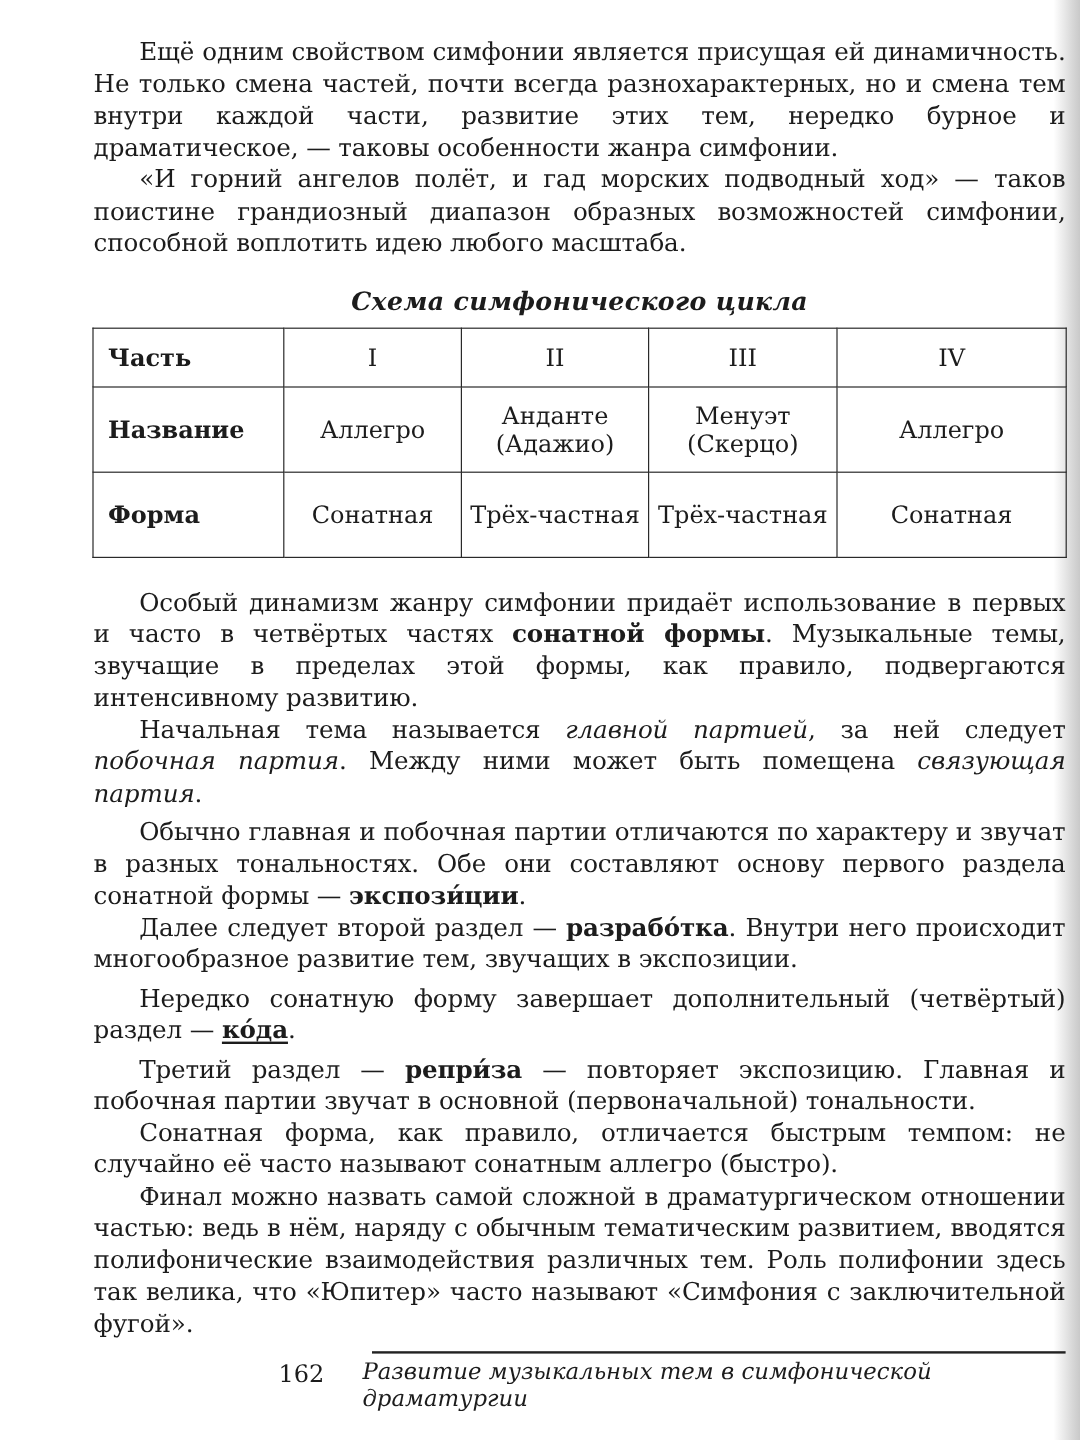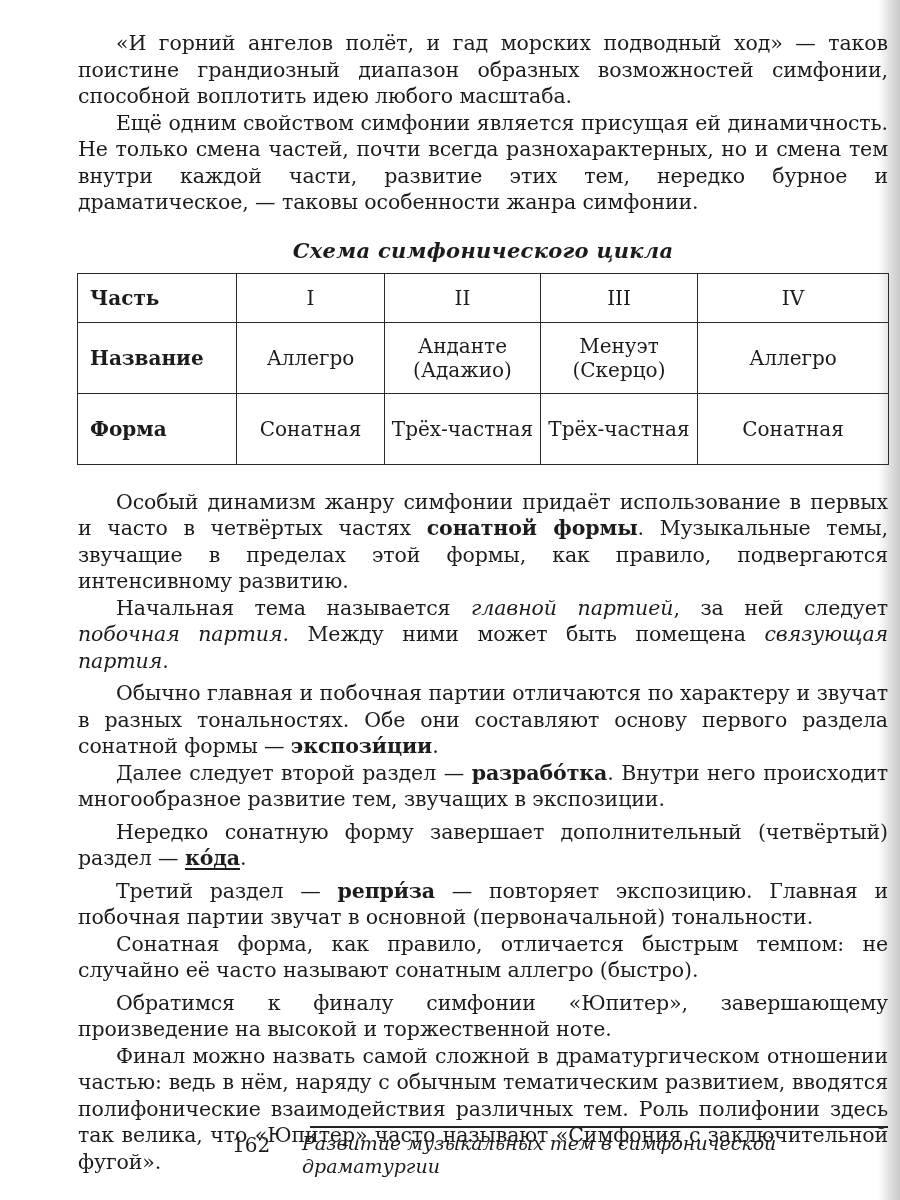--- a/index.html
+++ b/index.html
@@ -54,22 +54,22 @@
   .page-number { font-size: 20px; width: 70px; padding-top: 1px; }
   .running-title { font-style: italic; font-size: 19px; line-height: 23px; width: 520px; }
 </style>
 </head>
 <body>
 
 <div class="page-edge"></div>
 
 <div class="page">
   <div class="text">
+    <p>Ещё одним свойством симфонии является присущая ей динамичность. Не только смена частей, почти всегда разнохарактерных, но и смена тем внутри каждой части, развитие этих тем, нередко бурное и драматическое, — таковы особенности жанра симфонии.</p>
     <p>«И горний ангелов полёт, и гад морских подводный ход» — таков поистине грандиозный диапазон образных возможностей симфонии, способной воплотить идею любого масштаба.</p>
-    <p>Ещё одним свойством симфонии является присущая ей динамичность. Не только смена частей, почти всегда разнохарактерных, но и смена тем внутри каждой части, развитие этих тем, нередко бурное и драматическое, — таковы особенности жанра симфонии.</p>
   </div>
 
   <div class="table-caption">Схема симфонического цикла</div>
 
   <table class="scheme">
     <tbody>
         <tr class="r1">
       <td class="rowhead">Часть</td>
       <td class="c1">I</td>
       <td class="c2">II</td>
@@ -94,21 +94,20 @@
     </table>
 
   <div class="text after-table">
     <p><span>Особый динамизм жанру симфонии придаёт использование в первых и часто в четвёртых частях </span><span class="b">сонатной формы</span><span>. Музыкальные темы, звучащие в пределах этой формы, как правило, подвергаются интенсивному развитию.</span></p>
     <p><span>Начальная тема называется </span><span class="i">главной партией</span><span>, за ней следует </span><span class="i">побочная партия</span><span>. Между ними может быть помещена </span><span class="i">связующая партия</span><span>.</span></p>
     <p class="gap"><span>Обычно главная и побочная партии отличаются по характеру и звучат в разных тональностях. Обе они составляют основу первого раздела сонатной формы — </span><span class="b">экспози́ции</span><span>.</span></p>
     <p><span>Далее следует второй раздел — </span><span class="b">разрабо́тка</span><span>. Внутри него происходит многообразное развитие тем, звучащих в экспозиции.</span></p>
     <p class="gap"><span>Нередко сонатную форму завершает дополнительный (четвёртый) раздел — </span><span class="b u">ко́да</span><span>.</span></p>
     <p class="gap"><span>Третий раздел — </span><span class="b">репри́за</span><span> — повторяет экспозицию. Главная и побочная партии звучат в основной (первоначальной) тональности.</span></p>
     <p>Сонатная форма, как правило, отличается быстрым темпом: не случайно её часто называют сонатным аллегро (быстро).</p>
-    <p class="gap">Обратимся к финалу симфонии «Юпитер», завершающему произведение на высокой и торжественной ноте.</p>
     <p>Финал можно назвать самой сложной в драматургическом отношении частью: ведь в нём, наряду с обычным тематическим развитием, вводятся полифонические взаимодействия различных тем. Роль полифонии здесь так велика, что «Юпитер» часто называют «Симфония с заключительной фугой».</p>
   </div>
 </div>
 
 <div class="footer">
   <div class="footer-rule"></div>
   <div class="footer-row">
     <span class="page-number">162</span>
     <span class="running-title">Развитие музыкальных тем в симфонической драматургии</span>
   </div>

